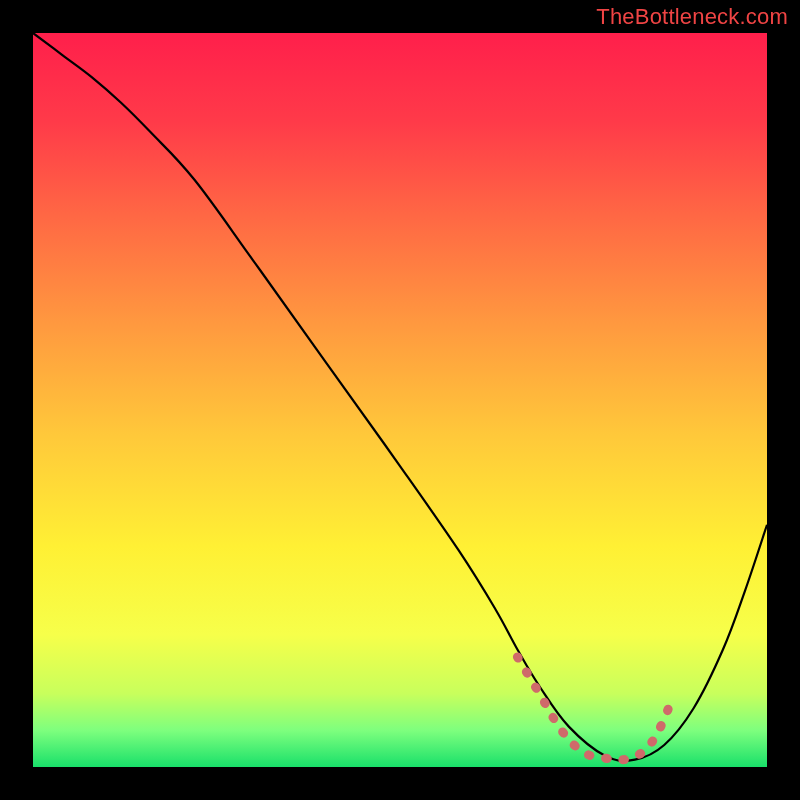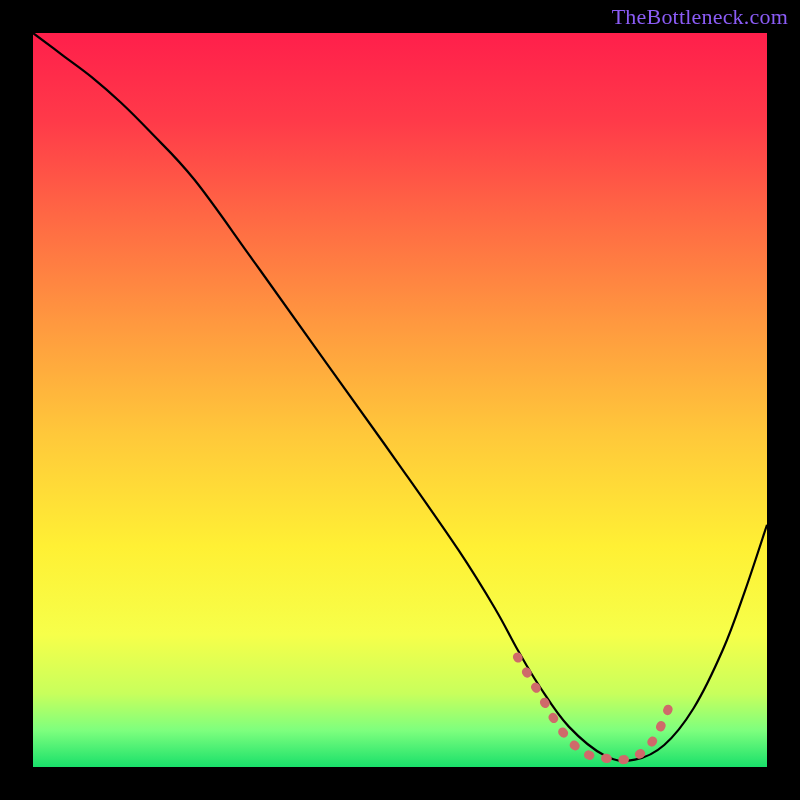--- a/index.html
+++ b/index.html
@@ -13,26 +13,25 @@
   }
   .canvas-wrap {
     position: relative;
     width: 800px;
     height: 800px;
   }
   .watermark {
     position: absolute;
     top: 4px;
     right: 12px;
-    color: #8b5cf6;
+    color: #ef4444;
     font-size: 22px;
     font-weight: 400;
     letter-spacing: 0.2px;
     z-index: 20;
-    font-family: Liberation Serif, serif;
   }
   svg {
     position: absolute;
     top: 0;
     left: 0;
   }
 </style>
 </head>
 <body>
 

